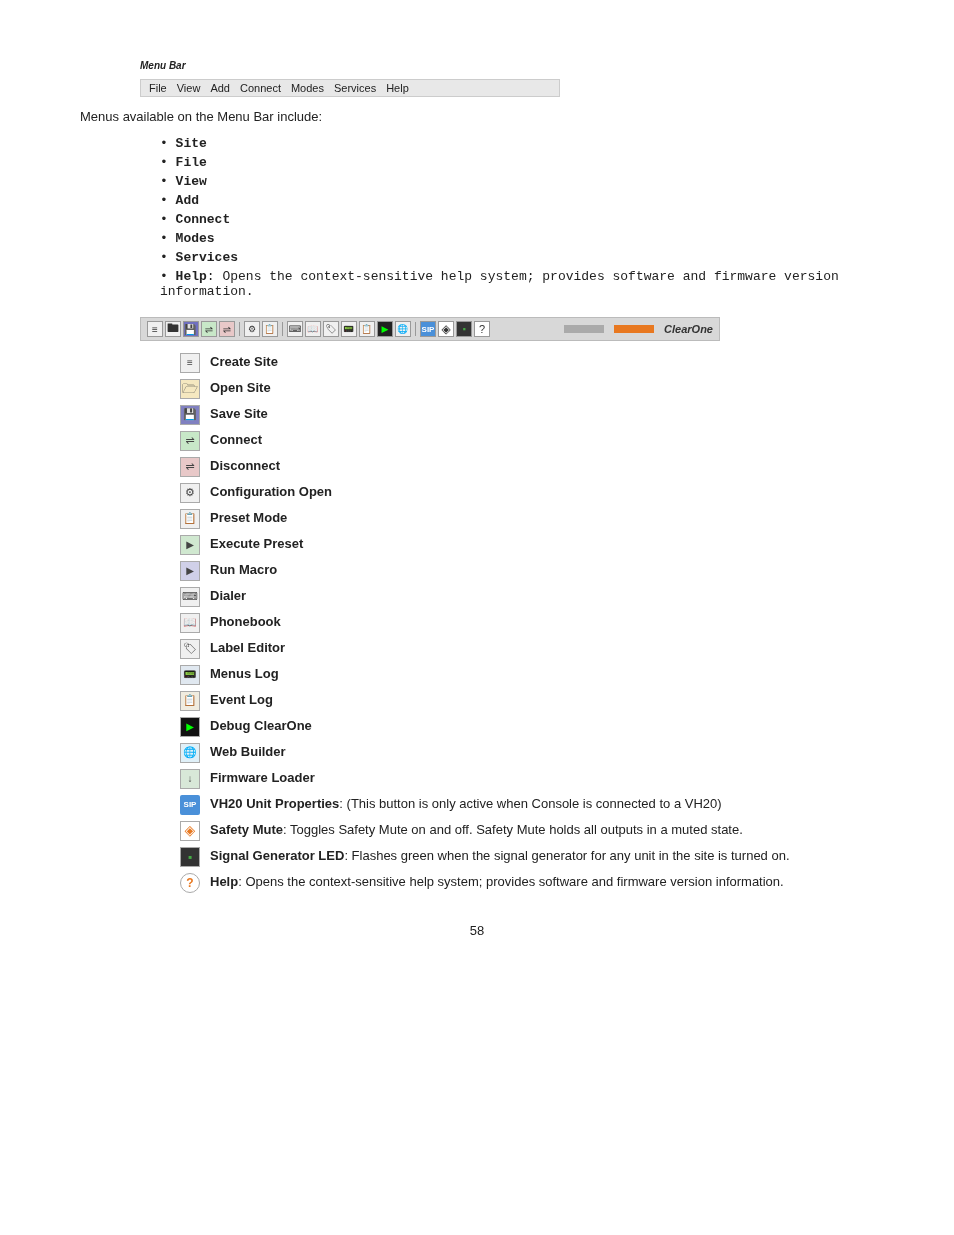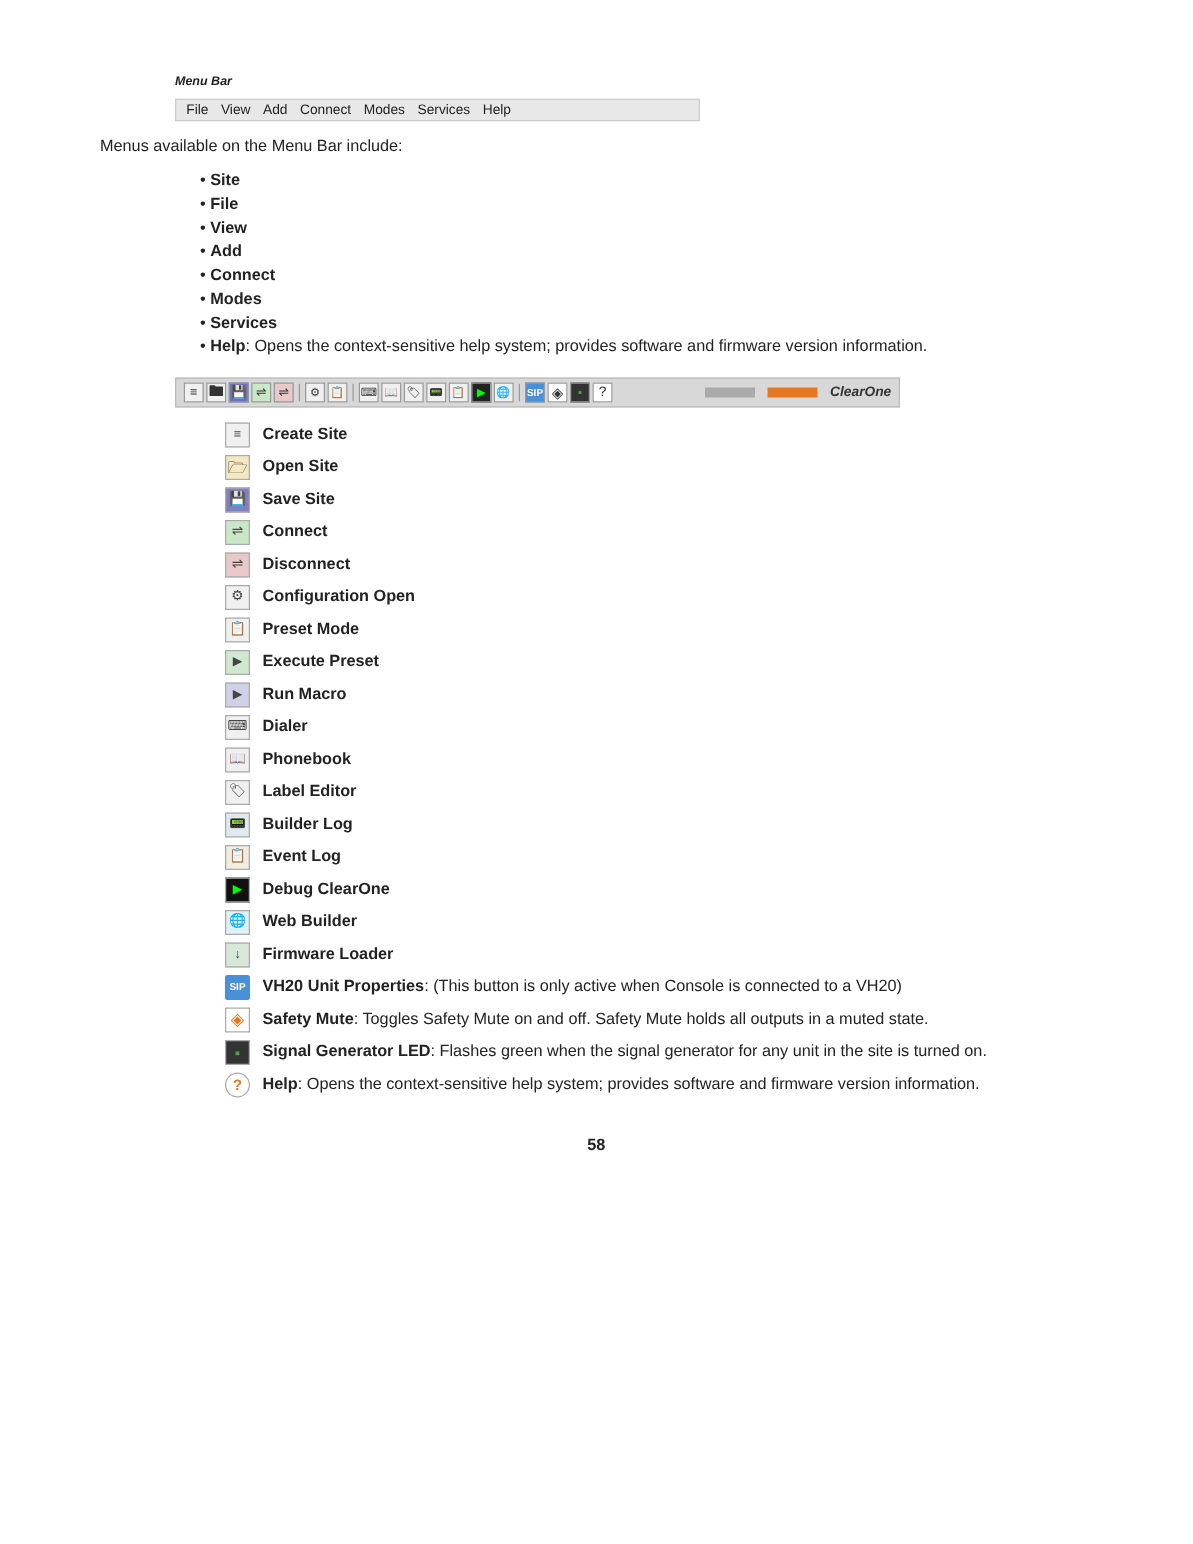--- a/index.html
+++ b/index.html
@@ -41,20 +41,21 @@
 
     .intro-text {
       font-size: 13px;
       margin-bottom: 12px;
     }
 
     .bullet-list {
       list-style: none;
       padding-left: 80px;
       margin-bottom: 18px;
+      font-family: Liberation Mono, monospace;
     }
 
     .bullet-list li {
       margin-bottom: 4px;
       font-size: 13px;
     }
 
     .bullet-list li::before {
       content: "• ";
     }
@@ -145,21 +146,21 @@
       flex-shrink: 0;
       display: flex;
       align-items: center;
       justify-content: center;
       font-size: 12px;
       color: #444;
     }
 
     .page-number {
       text-align: center;
-      font-weight: bold;
+      font-weight: normal;
       font-size: 13px;
       margin-top: 30px;
     }
   </style>
 </head>
 <body>
 
 <div>
   <div class="section-title">Menu Bar</div>
 
@@ -279,21 +280,21 @@
       <span><strong>Phonebook</strong></span>
     </li>
 
     <li>
       <div class="icon-box" style="border:1px solid #aaa;background:#f0f0f0;font-size:11px;">🏷</div>
       <span><strong>Label Editor</strong></span>
     </li>
 
     <li>
       <div class="icon-box" style="border:1px solid #aaa;background:#e0e8f0;font-size:11px;">📟</div>
-      <span><strong>Builder Log</strong></span>
+      <span><strong>Menus Log</strong></span>
     </li>
 
     <li>
       <div class="icon-box" style="border:1px solid #aaa;background:#f0ece0;font-size:11px;">📋</div>
       <span><strong>Event Log</strong></span>
     </li>
 
     <li>
       <div class="icon-box" style="border:1px solid #aaa;background:#111;color:#0f0;font-size:10px;">▶</div>
       <span><strong>Debug ClearOne</strong></span>

